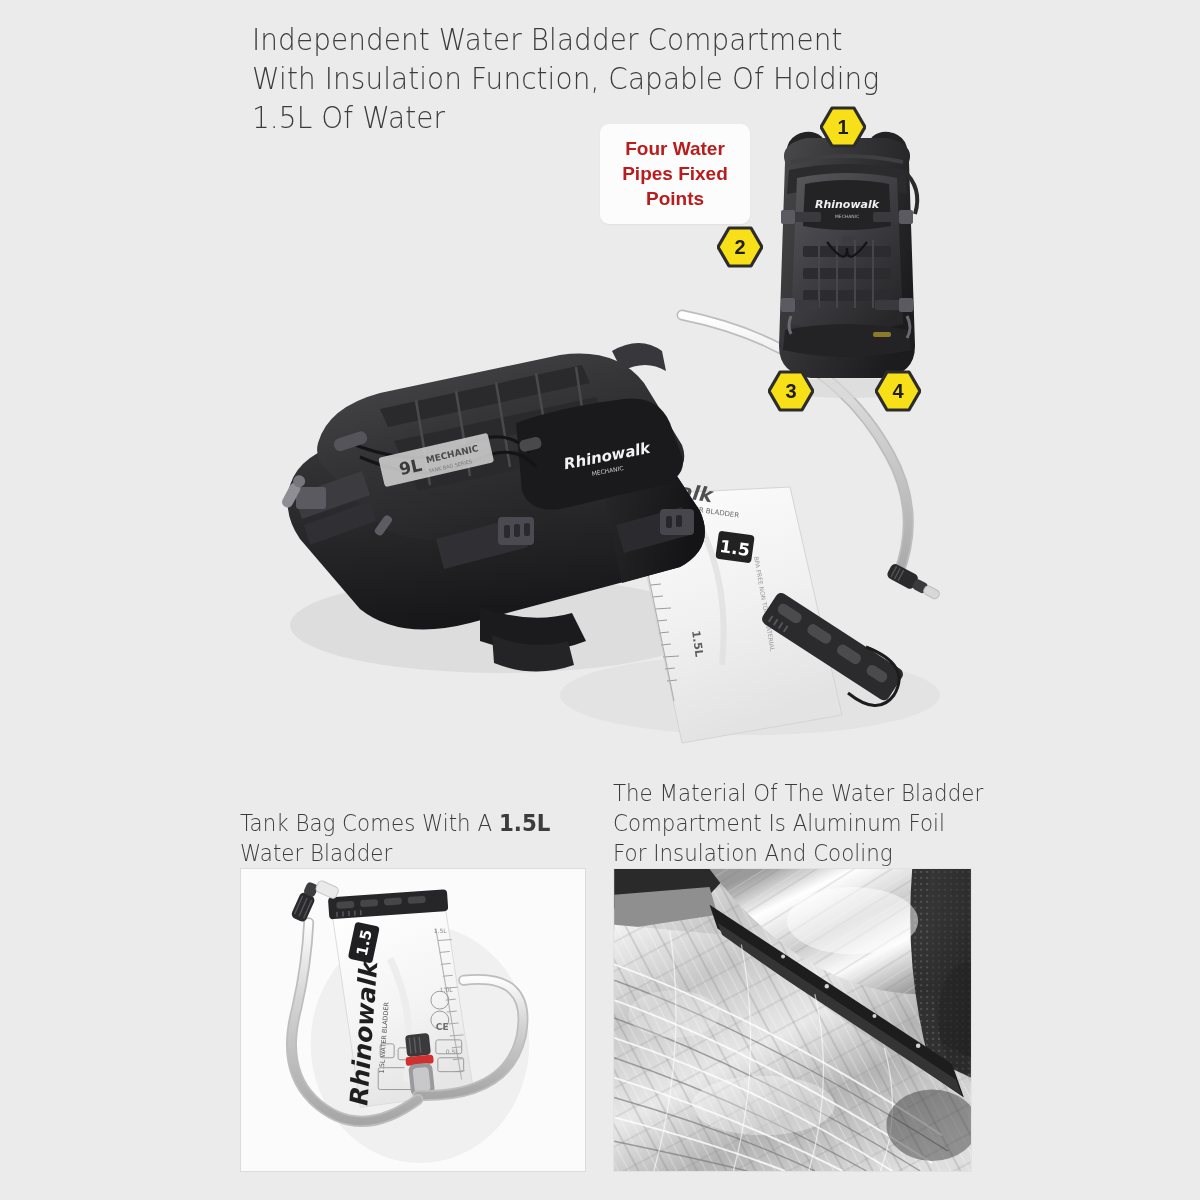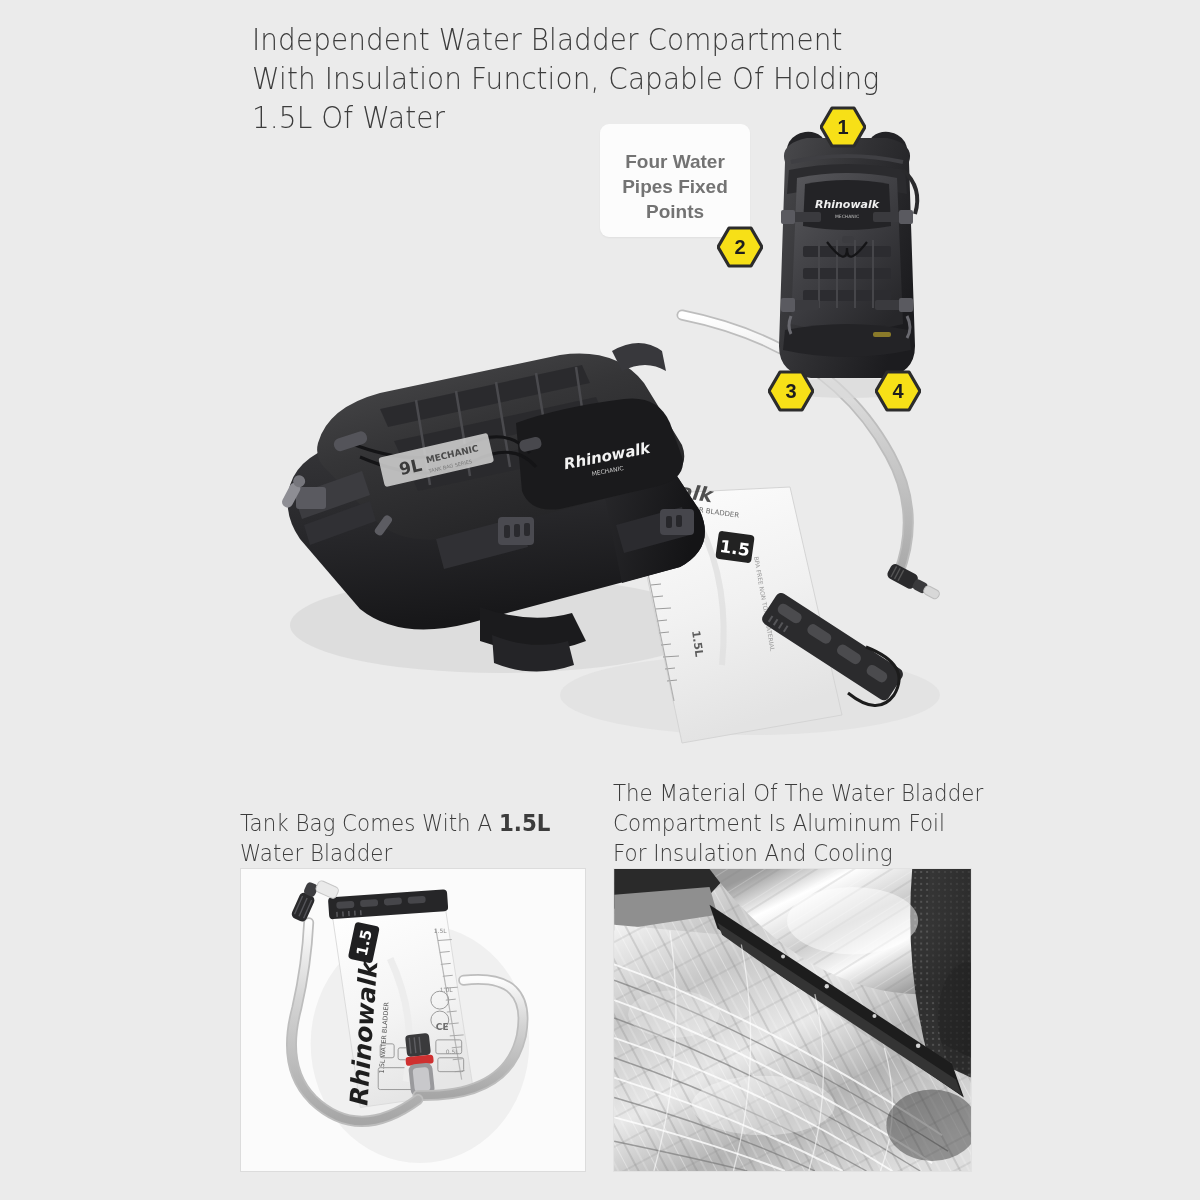--- a/index.html
+++ b/index.html
@@ -21,26 +21,26 @@
     line-height:39px;
     letter-spacing:.1px;
     color:#3c3c3c;
     transform:scaleX(.93);
     transform-origin:left top;
   }
 
   
   #callout{
     position:absolute; left:600px; top:124px;
-    width:150px; padding:25px 8px 13px;
+    width:150px; padding:12px 8px 13px;
     background:#fcfcfc;
     border-radius:9px;
     text-align:center;
     font-size:19px; font-weight:bold; line-height:25px;
-    color:#737373;
+    color:#b91c1c;
     box-shadow:0 1px 2px rgba(0,0,0,.05);
     z-index:30;
   }
 
   
   .hex{
     position:absolute; width:46px; height:42px;
     z-index:40;
     display:flex; align-items:center; justify-content:center;
   }

